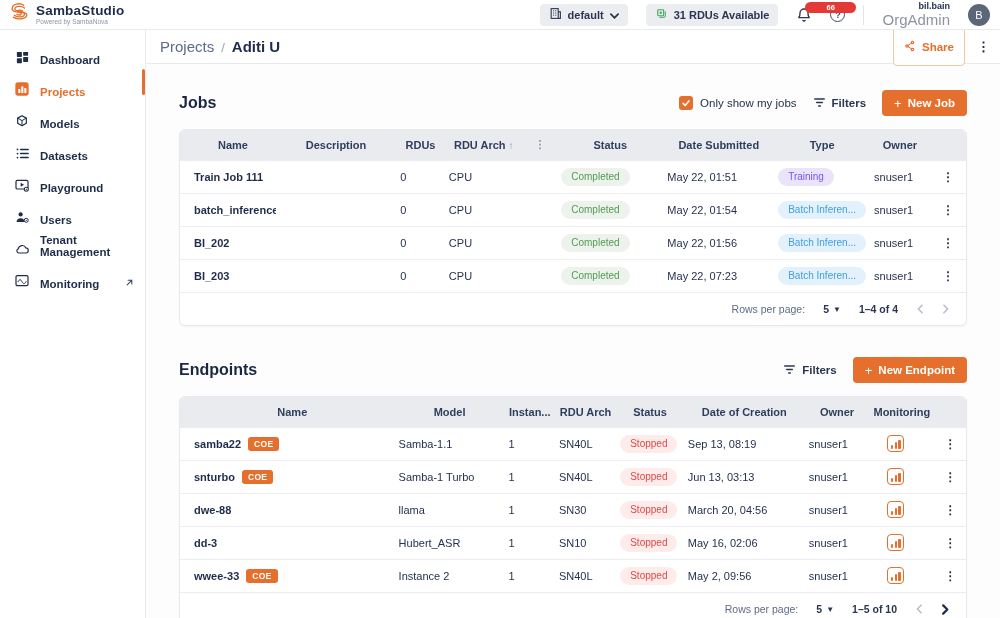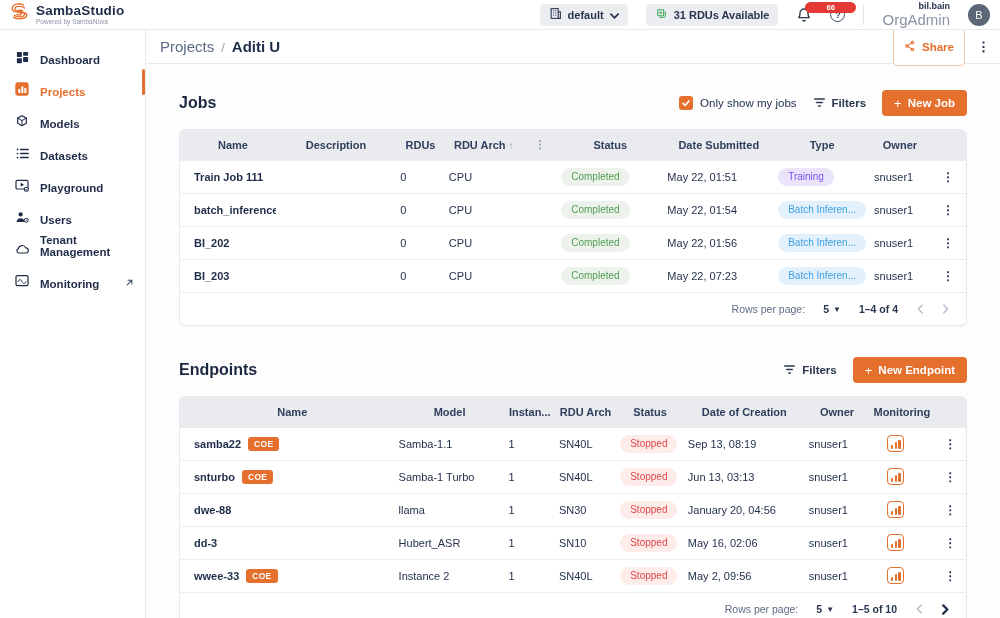--- a/index.html
+++ b/index.html
@@ -454,21 +454,21 @@
                   <i style="height:9px"></i>
                 </span></td>
             <td class="row-kebab">⋮</td>
           </tr>
           <tr>
             <td><span class="cell-name">dwe-88</span></td>
             <td>llama</td>
             <td>1</td>
             <td>SN30</td>
             <td><span class="badge b-stopped">Stopped</span></td>
-            <td>January 20, 04:56</td>
+            <td>March 20, 04:56</td>
             <td>snuser1</td>
             <td><span class="mon-ic">
                   <i style="height:4px"></i>
                   <i style="height:7px"></i>
                   <i style="height:9px"></i>
                 </span></td>
             <td class="row-kebab">⋮</td>
           </tr>
           <tr>
             <td><span class="cell-name">dd-3</span></td>

